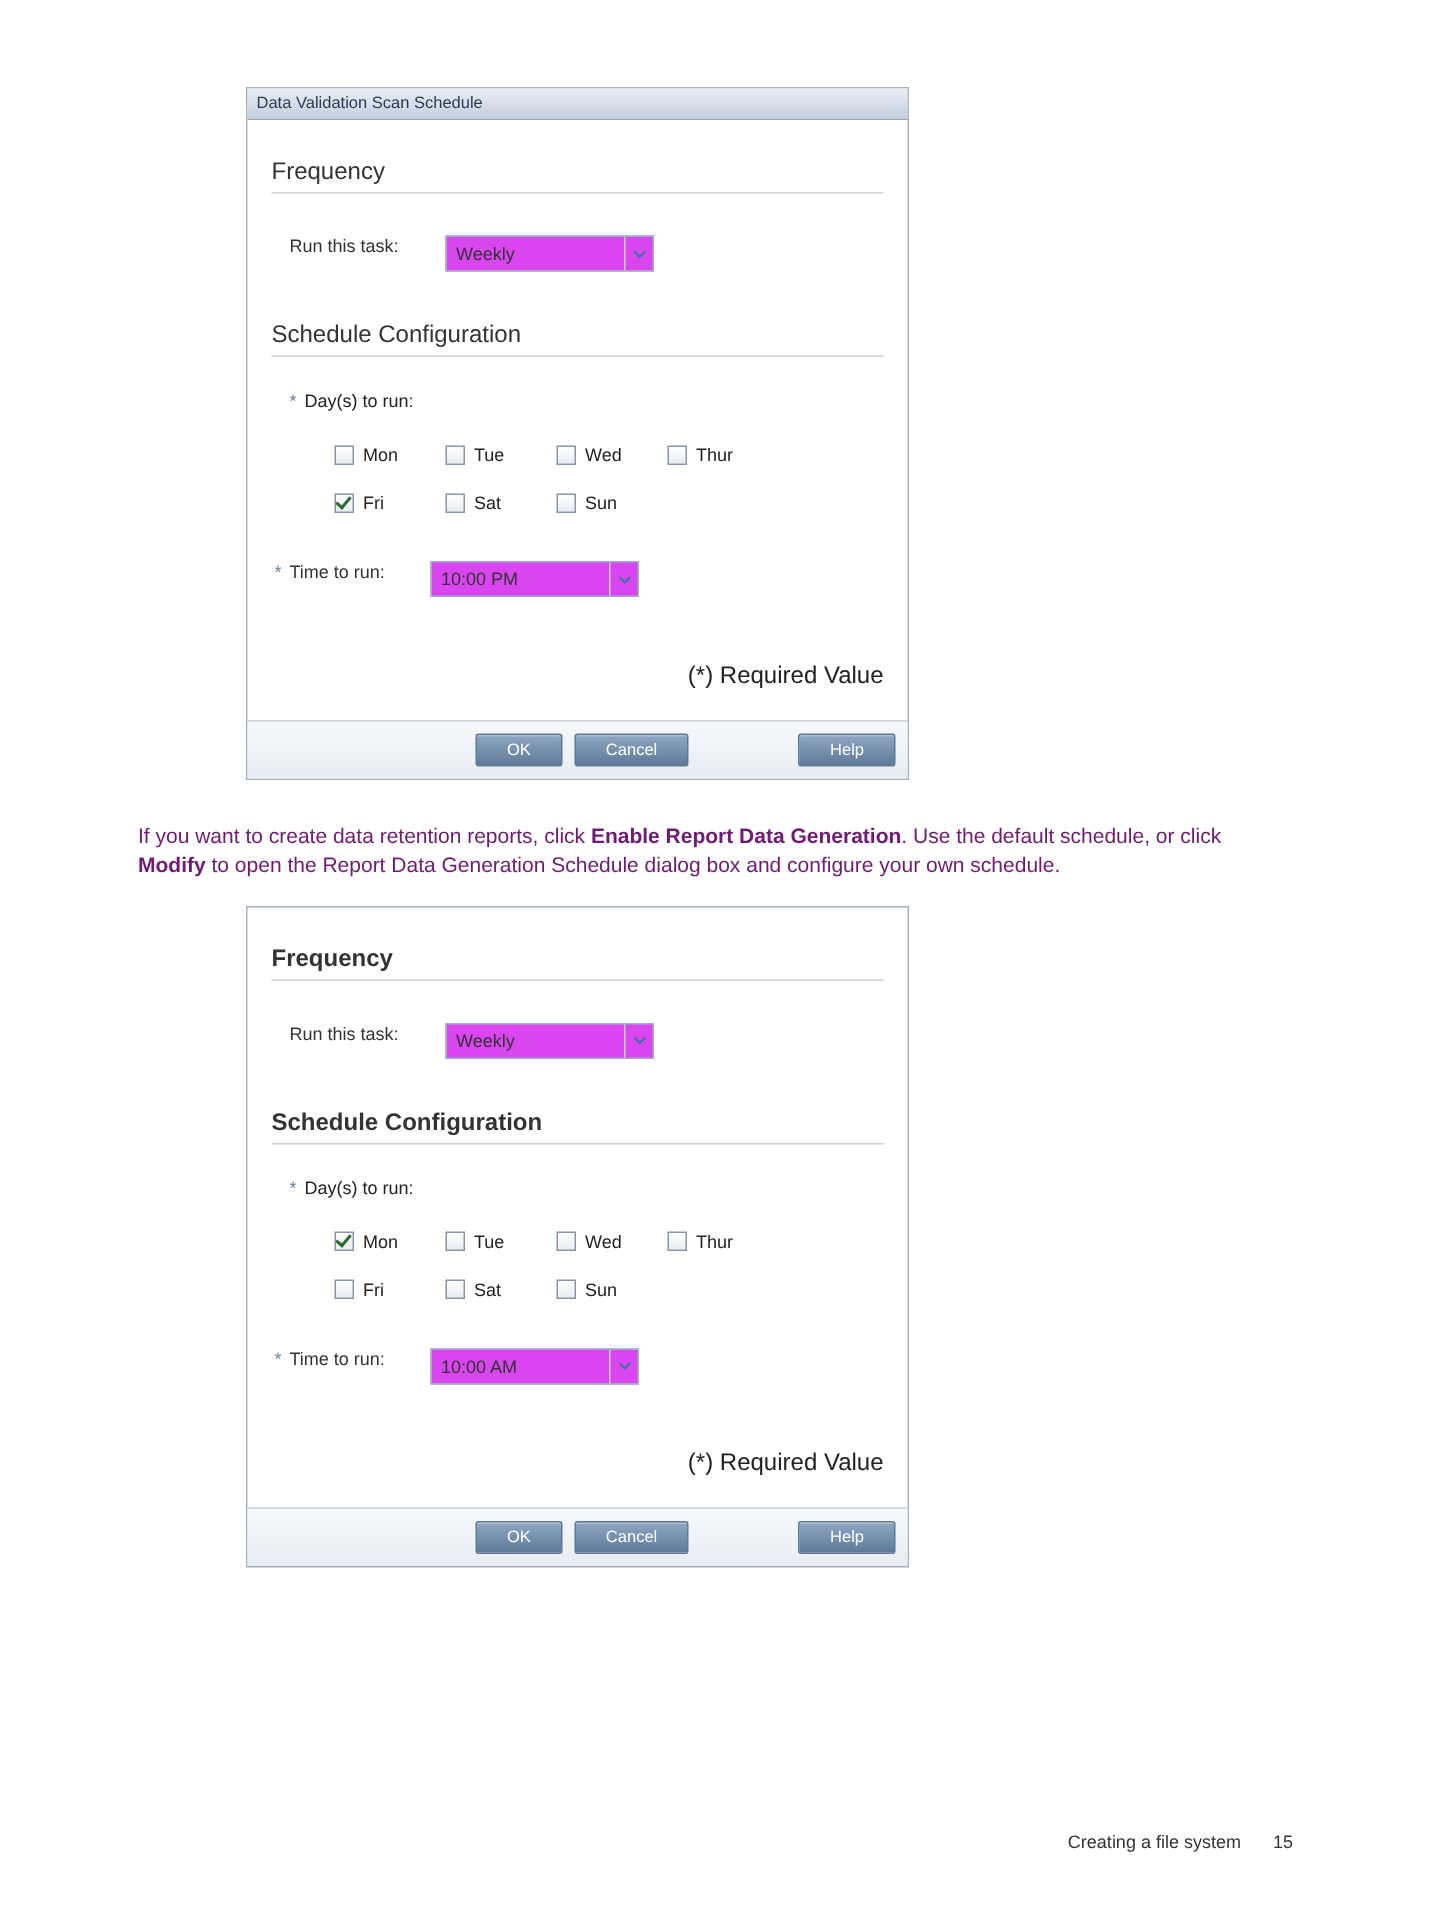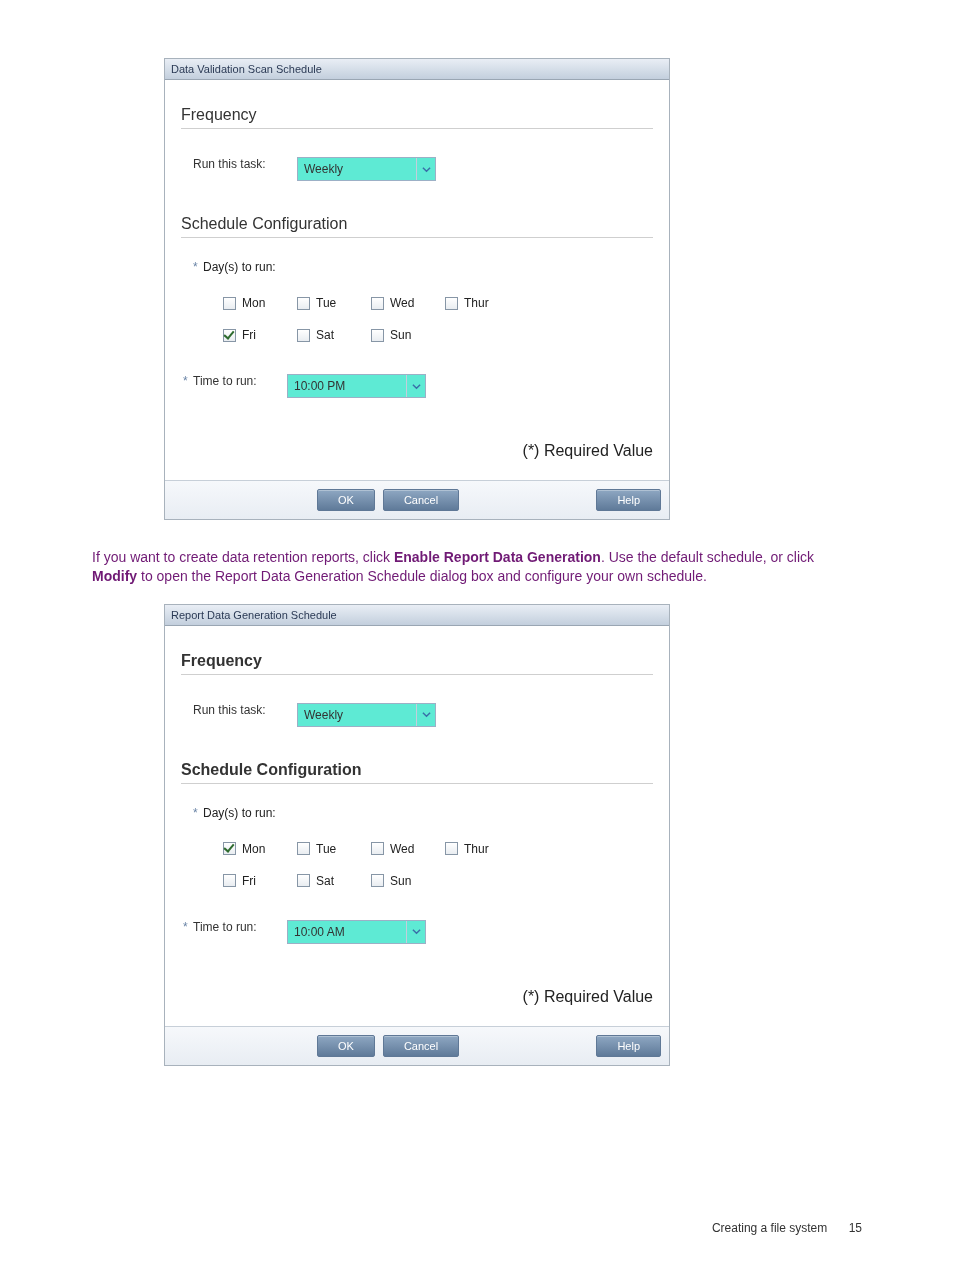--- a/index.html
+++ b/index.html
@@ -10,21 +10,21 @@
     color: #222;
   }
   .page {
     width: 954px;
     min-height: 1271px;
     position: relative;
     box-sizing: border-box;
     padding: 58px 0 0 0;
   }
   .dialog {
-    width: 506px;
+    width: 442px;
     margin-left: 164px;
     border: 1px solid #a8b2bc;
     background: #fff;
     box-sizing: border-box;
   }
   .dialog-titlebar {
     height: 20px;
     line-height: 20px;
     padding: 0 6px;
     font-size: 11px;
@@ -60,21 +60,21 @@
     margin-left: -10px;
   }
   .field-label {
     width: 104px;
   }
   .combo {
     display: inline-flex;
     align-items: center;
     height: 22px;
     border: 1px solid #9cb0c6;
-    background: #5eead4;
+    background: #d946ef;
   }
   .combo .combo-text {
     width: 106px;
     padding: 0 6px;
     font-size: 12px;
     line-height: 22px;
     height: 22px;
     border: none;
     outline: none;
     background: transparent;
@@ -276,21 +276,20 @@
       <div class="footer-spacer"></div>
       <div class="btn">Help</div>
     </div>
   </div>
 
   <p class="body-text">
     <span>If you want to create data retention reports, click </span><b>Enable Report Data Generation</b><span>. Use the default schedule, or click </span><b>Modify</b><span> to open the Report Data Generation Schedule dialog box and configure your own schedule.</span>
   </p>
 
   <div class="dialog">
-    <div class="dialog-titlebar">Report Data Generation Schedule</div>
     <div class="dialog-body">
 
       <div class="section-title bold">Frequency</div>
       <hr class="section-rule">
 
       <div class="field-row">
         <span class="field-label">Run this task:</span>
         <span class="combo">
           <span class="combo-text">Weekly</span>
           <span class="combo-btn">

